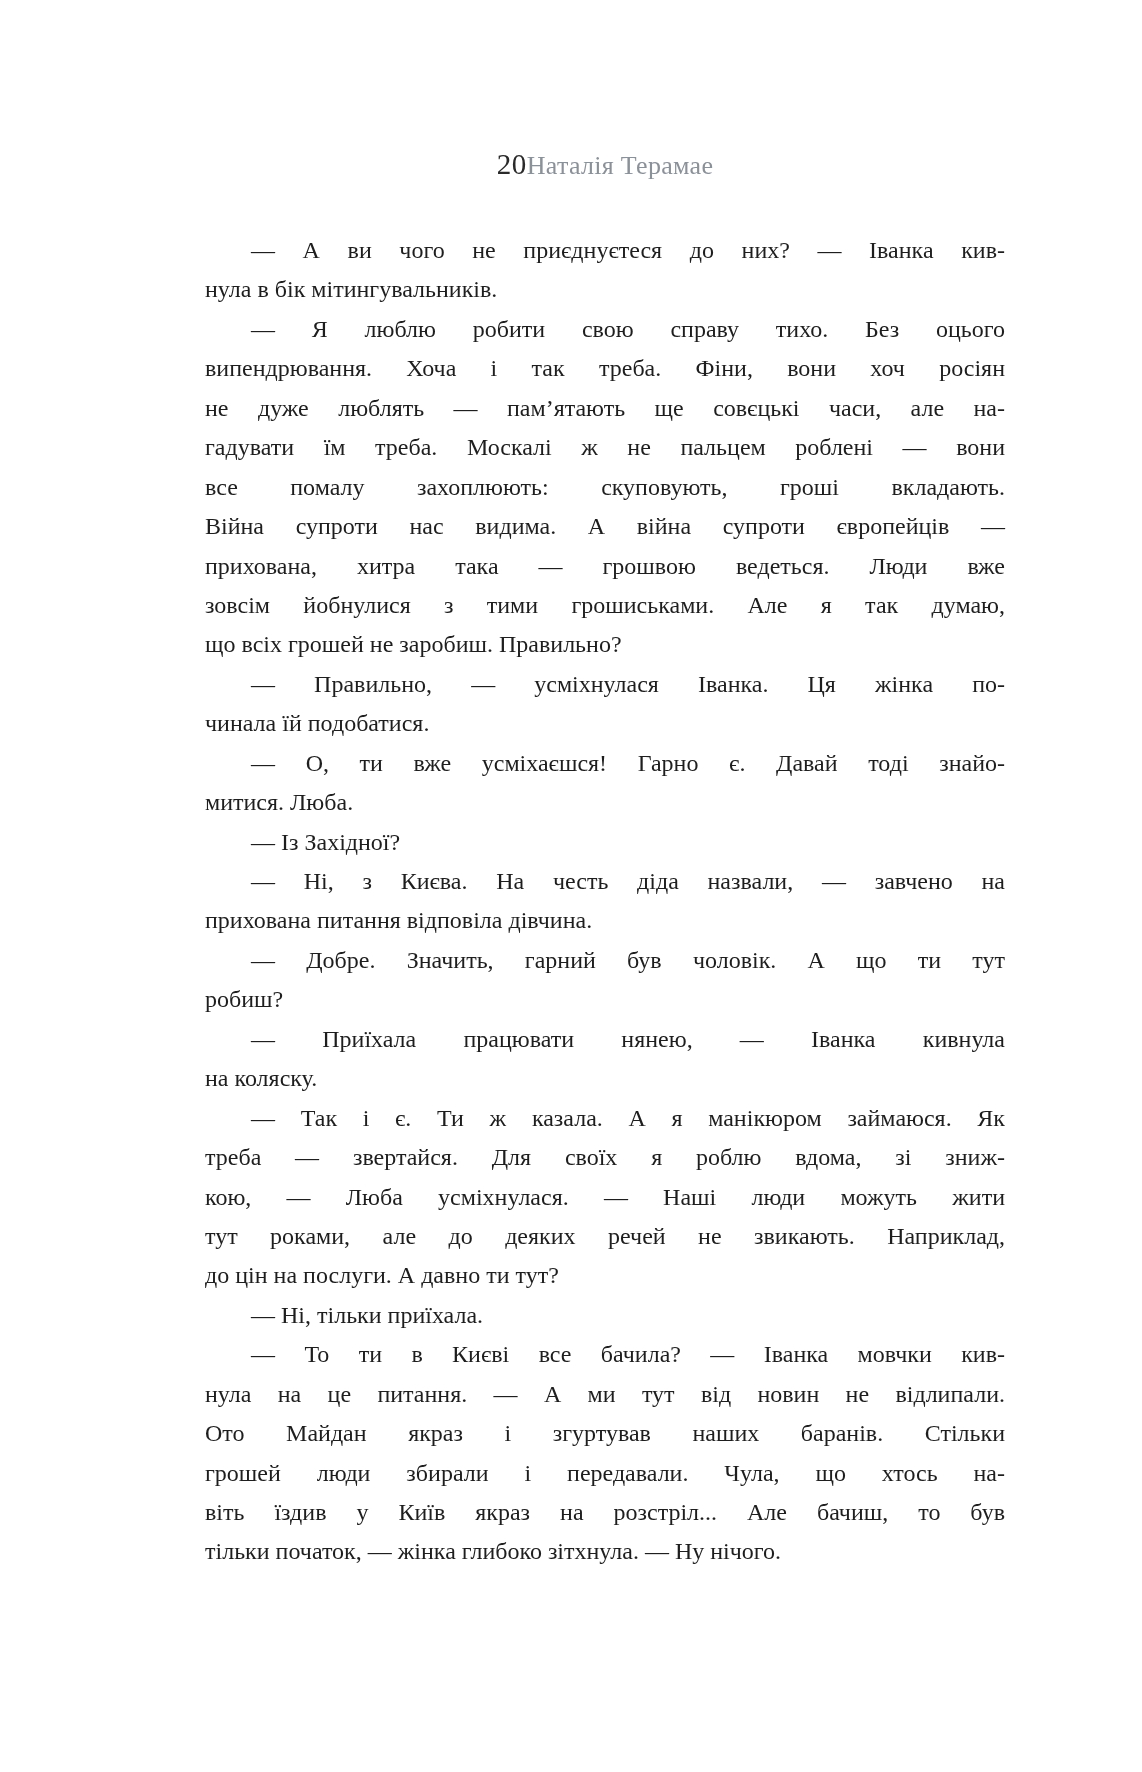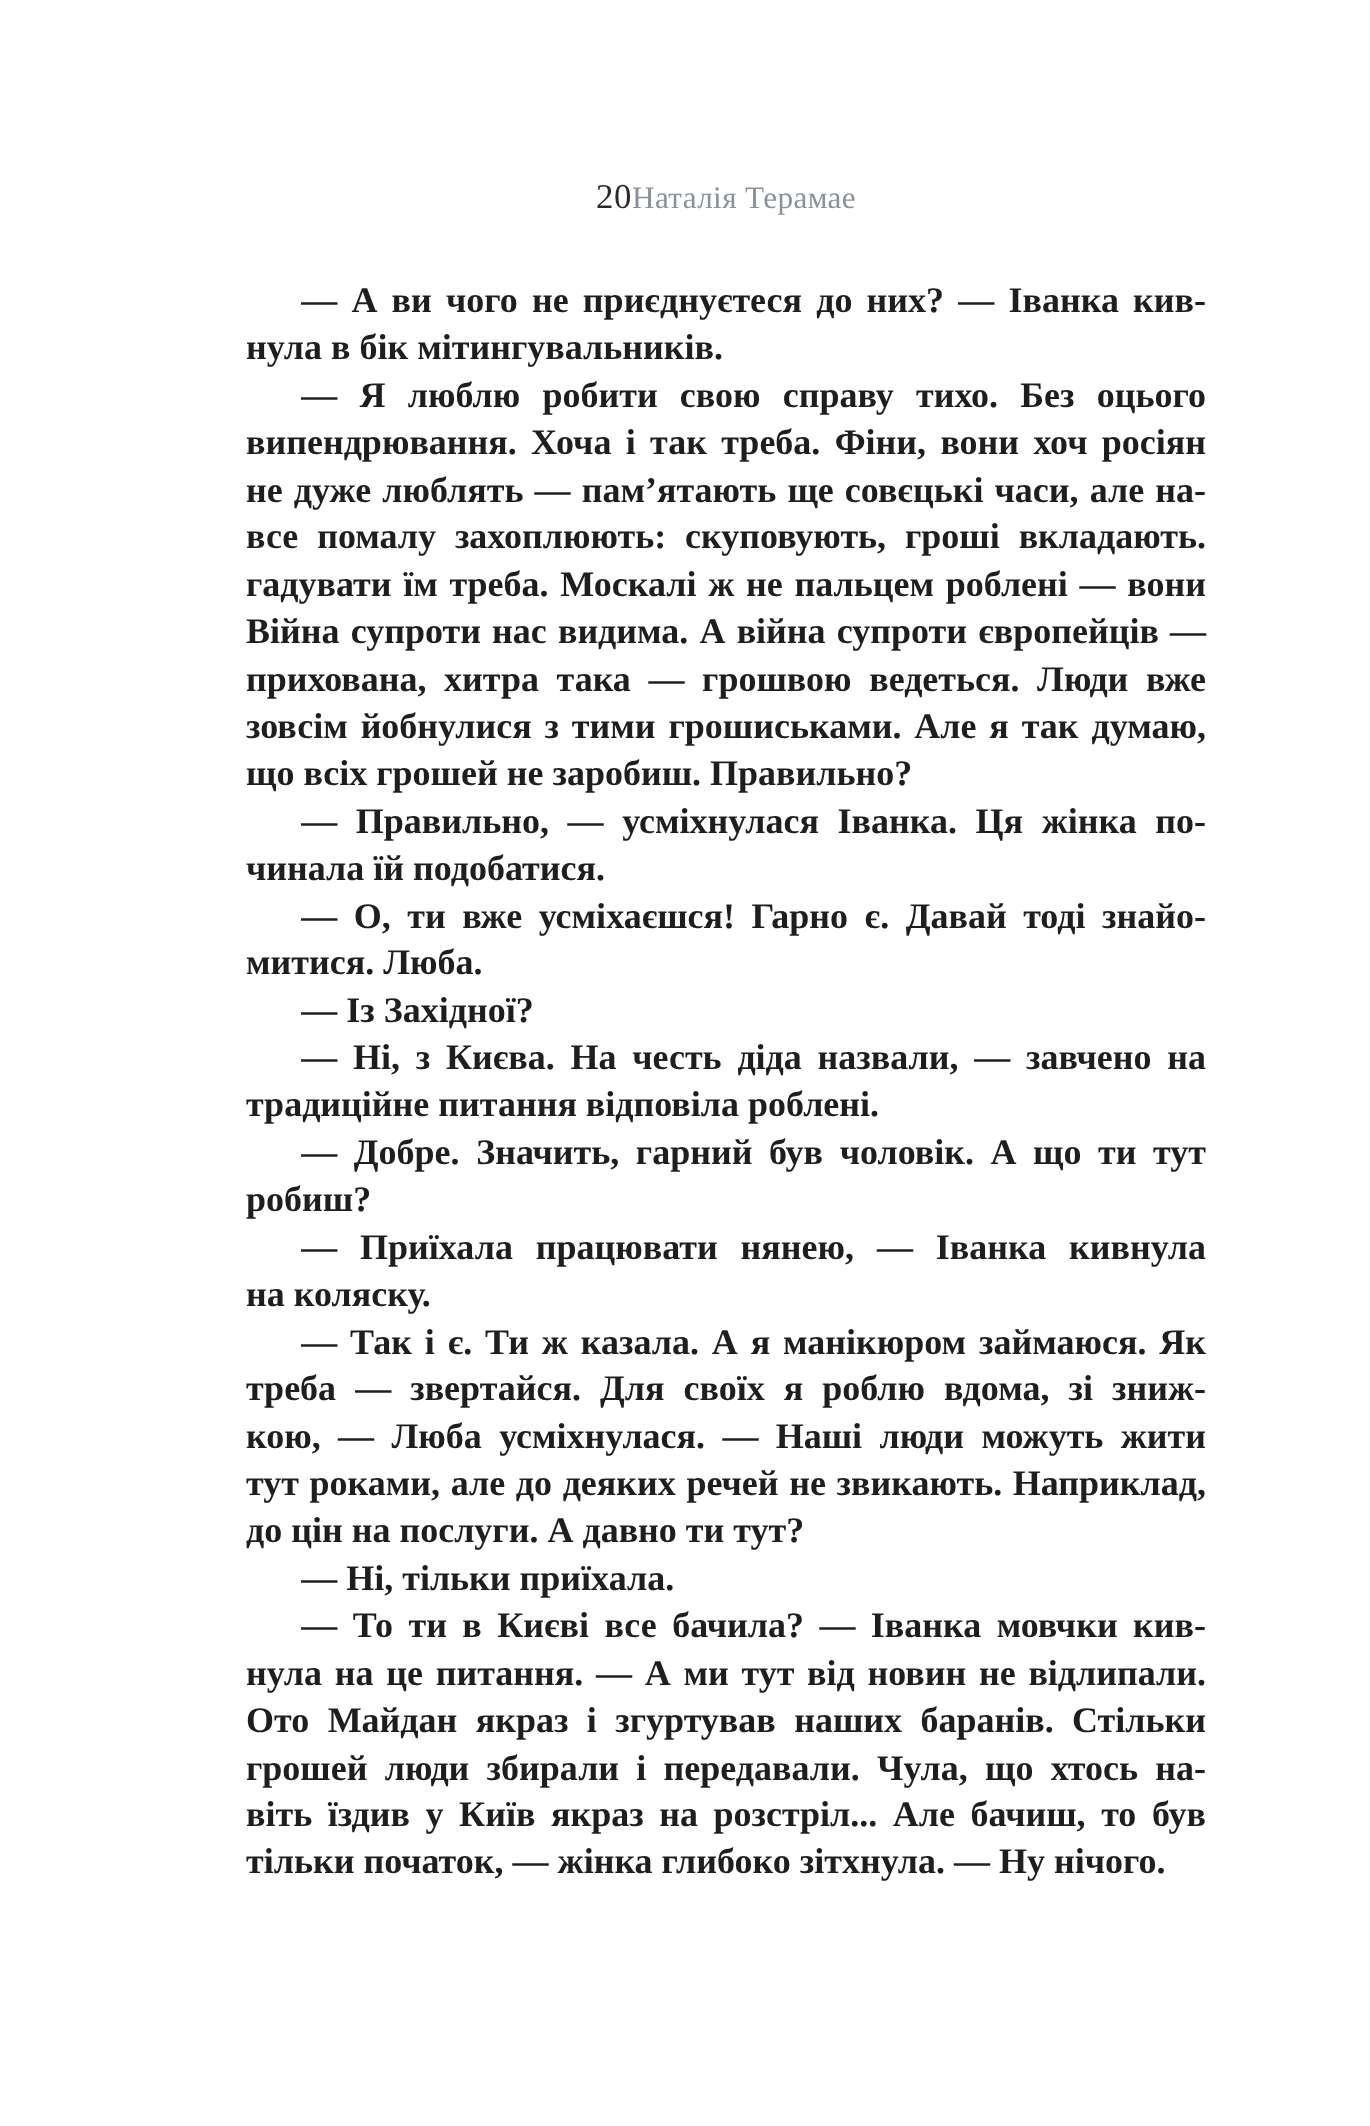--- a/index.html
+++ b/index.html
@@ -35,27 +35,26 @@
     letter-spacing: 0.3px;
   }
   .text-block {
     position: absolute;
     left: 205px;
     top: 231px;
     width: 800px;
     color: #1e1e1e;
   }
   .line {
-    font-size: 30px;
+    font-size: 24px;
     line-height: 39.45px;
     height: 39.45px;
     text-align: justify;
     text-align-last: justify;
     overflow: visible;
-    font-weight: bold;
   }
   .line.pfirst {
     text-indent: 46px;
   }
   .line.plast {
     text-align: right;
     text-align-last: left;
   }
 </style>
 </head>
@@ -66,33 +65,33 @@
     <span class="page-num">20</span>
     <span class="author">Наталія Терамае</span>
   </div>
 
   <div class="text-block" id="text-block">
       <div class="line pfirst">— А ви чого не приєднуєтеся до них? — Іванка кив-</div>
       <div class="line plast">нула в бік мітингувальників.</div>
       <div class="line pfirst">— Я люблю робити свою справу тихо. Без оцього</div>
       <div class="line">випендрювання. Хоча і так треба. Фіни, вони хоч росіян</div>
       <div class="line">не дуже люблять — пам’ятають ще совєцькі часи, але на-</div>
+      <div class="line">гадувати їм треба. Москалі ж не пальцем роблені — вони</div>
       <div class="line">все помалу захоплюють: скуповують, гроші вкладають.</div>
-      <div class="line">гадувати їм треба. Москалі ж не пальцем роблені — вони</div>
       <div class="line">Війна супроти нас видима. А війна супроти європейців —</div>
       <div class="line">прихована, хитра така — грошвою ведеться. Люди вже</div>
       <div class="line">зовсім йобнулися з тими грошиськами. Але я так думаю,</div>
       <div class="line plast">що всіх грошей не заробиш. Правильно?</div>
       <div class="line pfirst">— Правильно, — усміхнулася Іванка. Ця жінка по-</div>
       <div class="line plast">чинала їй подобатися.</div>
       <div class="line pfirst">— О, ти вже усміхаєшся! Гарно є. Давай тоді знайо-</div>
       <div class="line plast">митися. Люба.</div>
       <div class="line pfirst plast">— Із Західної?</div>
       <div class="line pfirst">— Ні, з Києва. На честь діда назвали, — завчено на</div>
-      <div class="line plast">традиційне питання відповіла роблені.</div>
+      <div class="line plast">прихована питання відповіла дівчина.</div>
       <div class="line pfirst">— Добре. Значить, гарний був чоловік. А що ти тут</div>
       <div class="line plast">робиш?</div>
       <div class="line pfirst">— Приїхала працювати нянею, — Іванка кивнула</div>
       <div class="line plast">на коляску.</div>
       <div class="line pfirst">— Так і є. Ти ж казала. А я манікюром займаюся. Як</div>
       <div class="line">треба — звертайся. Для своїх я роблю вдома, зі зниж-</div>
       <div class="line">кою, — Люба усміхнулася. — Наші люди можуть жити</div>
       <div class="line">тут роками, але до деяких речей не звикають. Наприклад,</div>
       <div class="line plast">до цін на послуги. А давно ти тут?</div>
       <div class="line pfirst plast">— Ні, тільки приїхала.</div>

